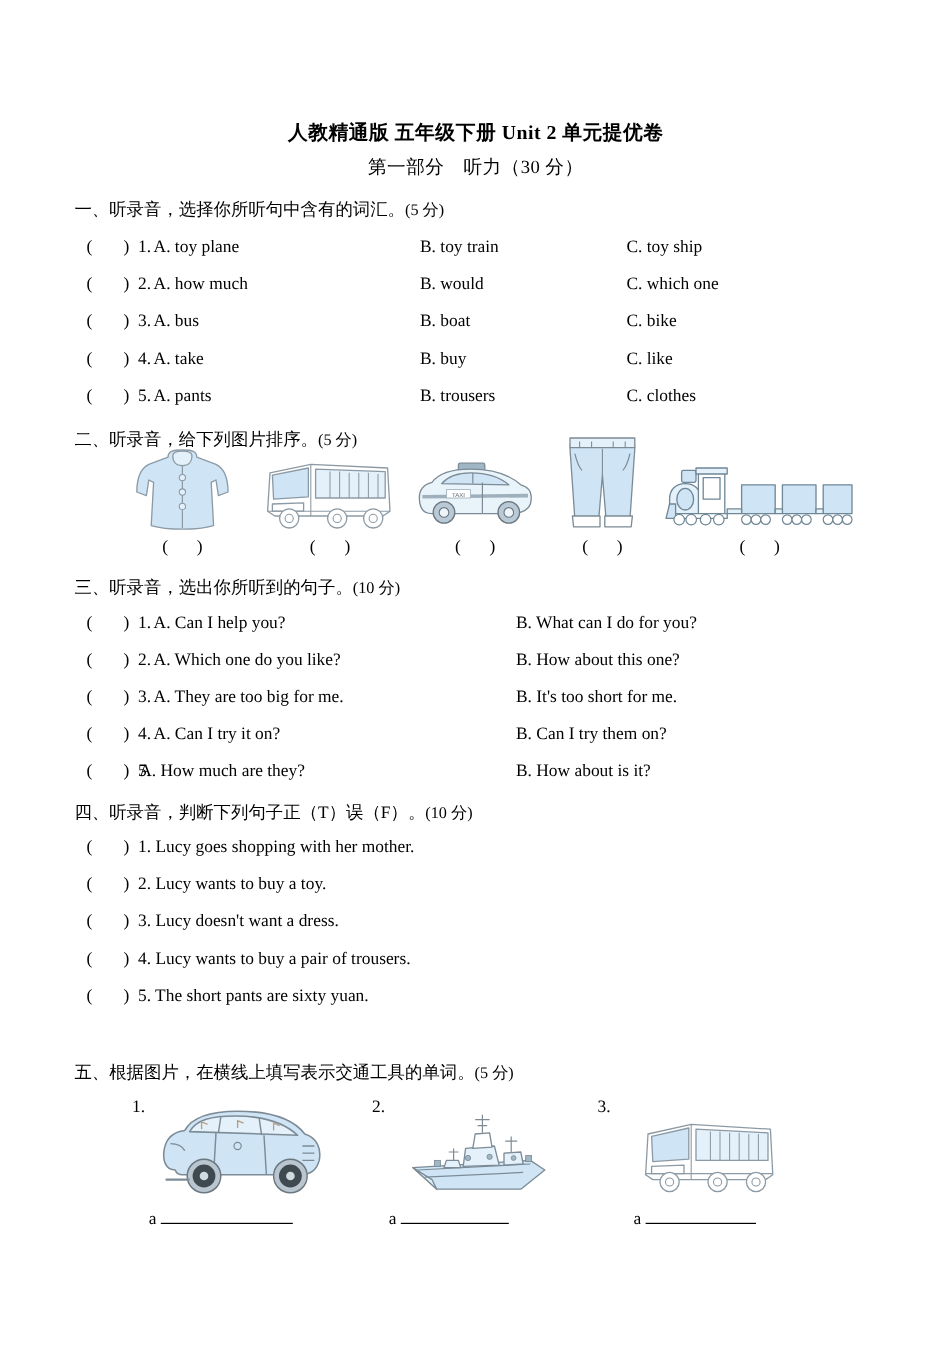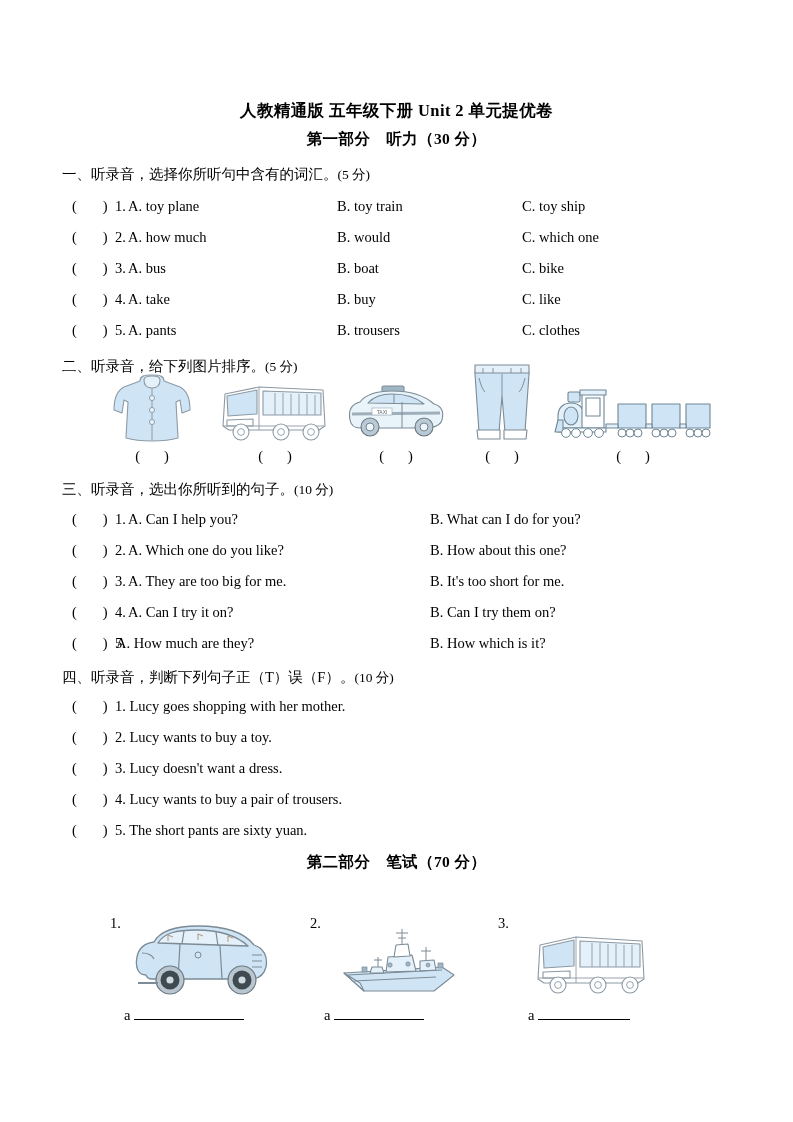--- a/index.html
+++ b/index.html
@@ -31,21 +31,21 @@
     font-size: 16.5px;
     font-weight: bold;
     letter-spacing: 0.4px;
   }
   .part-title {
     position: absolute;
     left: 0;
     width: 793px;
     text-align: center;
     font-size: 15.5px;
-    font-weight: bold;
+    font-weight: normal;
     letter-spacing: 0.4px;
   }
   .sec-head {
     position: absolute;
     left: 62px;
     font-size: 14.5px;
     white-space: nowrap;
   }
   .sec-head .pts { font-size: 13.5px; }
 
@@ -61,21 +61,21 @@
   .paren {
     position: absolute;
     left: 10px;
     top: 0;
     letter-spacing: 0;
   }
   .paren .op { }
   .paren .cl { margin-left: 26px; }
 
   .optA { position: absolute; left: 53px; top: 0; }
-  .optB { position: absolute; left: 275px; top: 0; }
+  .optB { position: absolute; left: 288px; top: 0; }
   .optC { position: absolute; left: 460px; top: 0; }
 
   .optB2 { position: absolute; left: 368px; top: 0; }
 
   .tfnum { position: absolute; left: 53px; top: 0; text-align: center; }
   .pic-cell {
     position: absolute;
     text-align: center;
   }
   .pic-box {
@@ -327,21 +327,21 @@
   <div class="qrow" style="top:604px;">
     <span class="paren"><span class="op">(</span><span class="cl">)</span></span>
     <span class="optA">4.</span>
     <span class="optA" style="left:66px;">A. Can I try it on?</span>
     <span class="optB2">B. Can I try them on?</span>
   </div>
   <div class="qrow" style="top:635px;">
     <span class="paren"><span class="op">(</span><span class="cl">)</span></span>
     <span class="optA">5.</span>
     <span class="optA" style="left:54px;">A. How much are they?</span>
-    <span class="optB2">B. How which is it?</span>
+    <span class="optB2">B. How about is it?</span>
   </div>
 
   <div class="sec-head" style="top:668px;">
     <span>四、听录音，判断下列句子正（T）误（F）。</span><span class="pts">(10 分)</span>
   </div>
 
   <div class="qrow" style="top:698px;">
     <span class="paren"><span class="op">(</span><span class="cl">)</span></span>
     <span class="tfnum"> 1. Lucy  goes shopping with her mother.</span>
   </div>
@@ -355,22 +355,24 @@
   </div>
   <div class="qrow" style="top:791px;">
     <span class="paren"><span class="op">(</span><span class="cl">)</span></span>
     <span class="tfnum"> 4. Lucy wants to buy a pair of trousers.</span>
   </div>
   <div class="qrow" style="top:822px;">
     <span class="paren"><span class="op">(</span><span class="cl">)</span></span>
     <span class="tfnum"> 5. The short pants are sixty yuan.</span>
   </div>
 
-  <div class="part-title" style="top:852px;">第二部分　笔试（70 分）</div>
-
+
+  <div class="sec-head" style="top:884px;">
+    <span>五、根据图片，在横线上填写表示交通工具的单词。</span><span class="pts">(5 分)</span>
+  </div>
 
   <div class="fill-cell" style="left:110px; top:915px; width:190px; height:115px;">
     <div class="fill-num" style="left:0; top:0;">1.</div>
     <div class="fill-img" style="left:22px; top:8px;">
       <svg width="140" height="78" viewBox="0 0 140 78">
         <g stroke="#7c8b96" stroke-width="1.3" stroke-linejoin="round">
           <path d="M14 52 C6 52 3 44 5 34 C7 24 14 20 22 19 C28 8 42 3 66 3 C92 3 112 9 122 22 C132 25 136 34 134 44 C132 52 126 56 118 56 L20 56 C17 56 15 55 14 52 Z" fill="#cfe4f5"></path>
           <path d="M26 20 C32 10 44 7 64 7 C86 7 104 12 116 23 L26 20 Z" fill="#e4f1fa"></path>
         </g>
         <g fill="none" stroke="#7c8b96" stroke-width="1.2">

